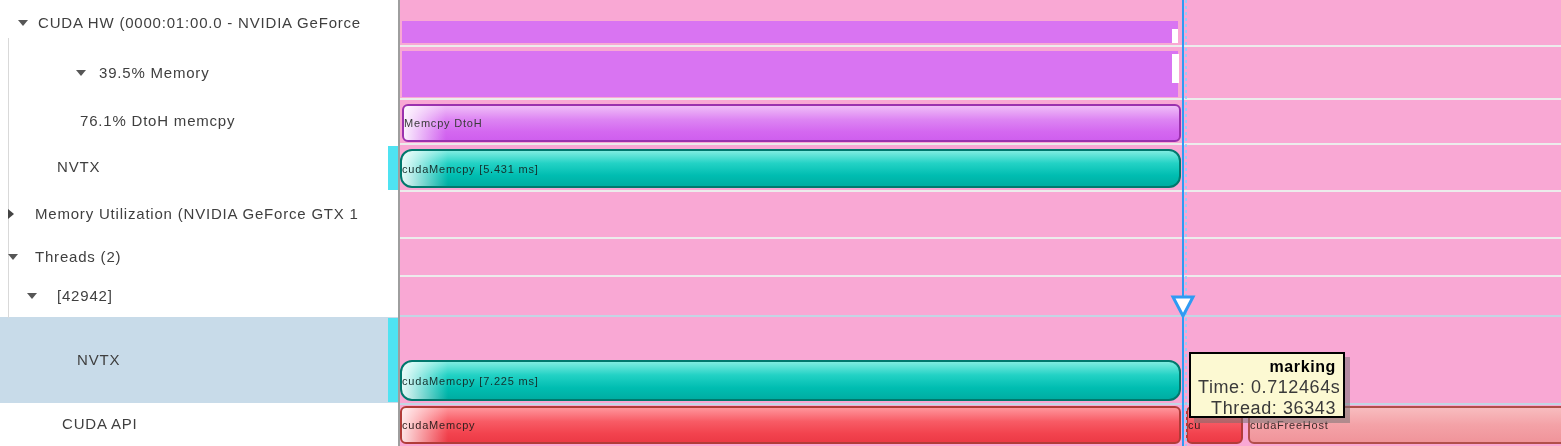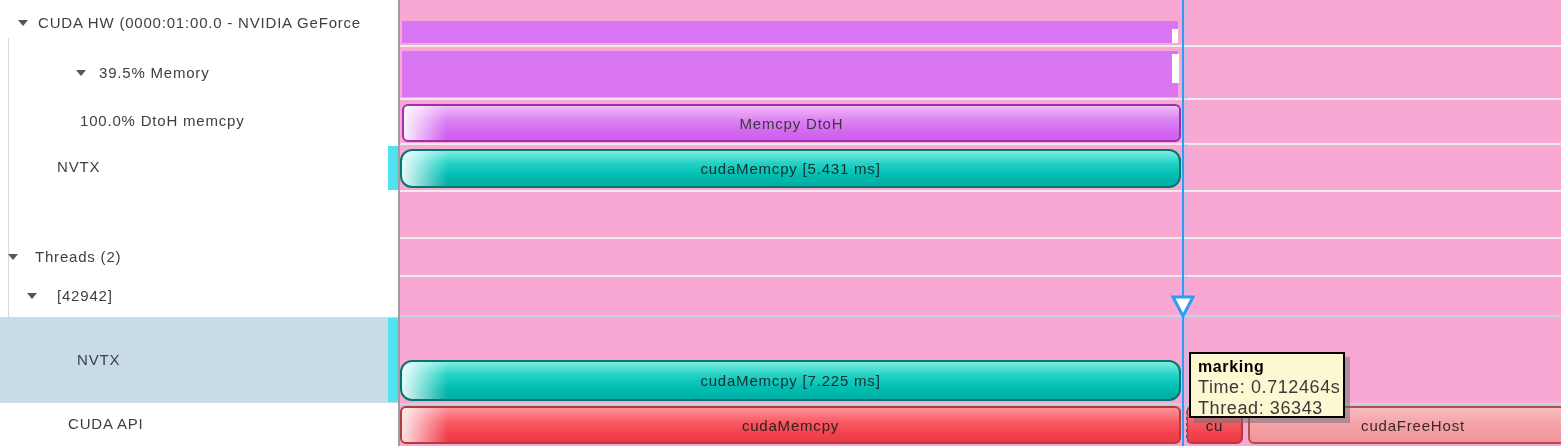--- a/index.html
+++ b/index.html
@@ -13,22 +13,22 @@
   .row-highlight{position:absolute;left:0;top:317px;width:398px;height:86px;background:#c8dbe9;}
   .trow{position:absolute;left:0;width:398px;height:22px;}
   .trow .lbl{position:absolute;top:0;height:22px;line-height:22px;font-size:15px;letter-spacing:0.8px;white-space:nowrap;color:#3f3f3f;}
   .arw-down{position:absolute;top:8px;width:0;height:0;border-left:5px solid transparent;border-right:5px solid transparent;border-top:6px solid #565656;}
   .arw-right{position:absolute;top:6px;width:0;height:0;border-top:5px solid transparent;border-bottom:5px solid transparent;border-left:6px solid #444;}
   .nvtx-strip{position:absolute;left:388px;width:10px;background:#4fe3f2;z-index:5;}
   .divider{position:absolute;left:398px;top:0;width:2px;height:446px;background:#9e9e9e;z-index:6;}
   
   .grid{position:absolute;left:400px;width:1161px;height:2px;background:#ececec;z-index:1;}
   .grid.blue{background:#c2d6e4;}
-  .bar{position:absolute;box-sizing:border-box;display:flex;align-items:center;justify-content:center;
-       font-size:15px;letter-spacing:0.8px;white-space:nowrap;overflow:hidden;z-index:2;}
+  .bar{position:absolute;box-sizing:border-box;display:flex;align-items:center;justify-content:flex-start;
+       font-size:11px;letter-spacing:0.8px;white-space:nowrap;overflow:hidden;z-index:2;}
   .bar-flat-purple{background:#d974f2;}
   .notch{position:absolute;background:#fff;z-index:3;}
   .bar-dtoh{
     border:2px solid #9b31ae;border-radius:6px;color:#3a3a3a;
     background:linear-gradient(90deg,rgba(255,255,255,.9) 0px,rgba(255,255,255,0) 42px),
                linear-gradient(180deg,#f0bdf8 0%,#dd85f3 40%,#d468f0 75%,#cf5fee 100%);
   }
   .bar-teal{
     border:2px solid #00786d;border-radius:12px;color:#14302d;
     background:linear-gradient(90deg,rgba(255,255,255,.9) 0px,rgba(255,255,255,0) 46px),
@@ -46,21 +46,21 @@
   }
   
   .marker-line{position:absolute;left:1182px;top:0;width:2px;height:446px;background:#2f9bf3;z-index:7;}
   .marker-dash{position:absolute;left:1185px;top:0;width:2px;height:446px;z-index:7;
     background:repeating-linear-gradient(180deg,rgba(150,205,250,.85) 0 3px,rgba(150,205,250,0) 3px 6px);}
   .marker-handle{position:absolute;left:1170px;top:294px;z-index:8;}
   
   .tooltip{
     position:absolute;left:1189px;top:352px;width:156px;height:66px;box-sizing:border-box;
     background:#fcf9d2;border:2px solid #000;box-shadow:5px 5px 0 rgba(110,110,110,.5);
-    padding:2px 7px;z-index:10;letter-spacing:0.6px;
+    padding:2px 7px;z-index:10;letter-spacing:0.6px;text-align:right;
   }
   .tooltip .tt-title{font-size:16px;font-weight:bold;color:#000;line-height:21px;}
   .tooltip .tt-line{font-size:18px;color:#3a3a3a;line-height:21px;white-space:nowrap;}
 </style>
 </head>
 <body>
 
 <div class="app">
 
   <div class="left-pane">
@@ -69,38 +69,42 @@
 
     <div class="trow" style="top:12px">
       <span class="arw-down" style="left:18px"></span>
       <span class="lbl" style="left:38px">CUDA HW (0000:01:00.0 - NVIDIA GeForce</span>
     </div>
     <div class="trow" style="top:62px">
       <span class="arw-down" style="left:76px"></span>
       <span class="lbl" style="left:99px">39.5% Memory</span>
     </div>
     <div class="trow" style="top:110px">
-      <span class="lbl" style="left:80px">100.0% DtoH memcpy</span>
+      <span class="lbl" style="left:80px">76.1% DtoH memcpy</span>
     </div>
     <div class="trow" style="top:156px">
       <span class="lbl" style="left:57px">NVTX</span>
+    </div>
+    <div class="trow" style="top:203px">
+      <span class="arw-right" style="left:8px"></span>
+      <span class="lbl" style="left:35px">Memory Utilization (NVIDIA GeForce GTX 1</span>
     </div>
     <div class="trow" style="top:246px">
       <span class="arw-down" style="left:8px"></span>
       <span class="lbl" style="left:35px">Threads (2)</span>
     </div>
     <div class="trow" style="top:285px">
       <span class="arw-down" style="left:27px"></span>
       <span class="lbl" style="left:57px">[42942]</span>
     </div>
     <div class="trow" style="top:349px">
       <span class="lbl" style="left:77px">NVTX</span>
     </div>
     <div class="trow" style="top:413px">
-      <span class="lbl" style="left:68px">CUDA API</span>
+      <span class="lbl" style="left:62px">CUDA API</span>
     </div>
   </div>
 
   <div class="nvtx-strip" style="top:146px;height:44px"></div>
   <div class="nvtx-strip" style="top:318px;height:84px"></div>
   <div class="divider"></div>
 
   <div class="grid" style="top:45px"></div>
   <div class="grid" style="top:98px"></div>
   <div class="grid" style="top:143px"></div>

